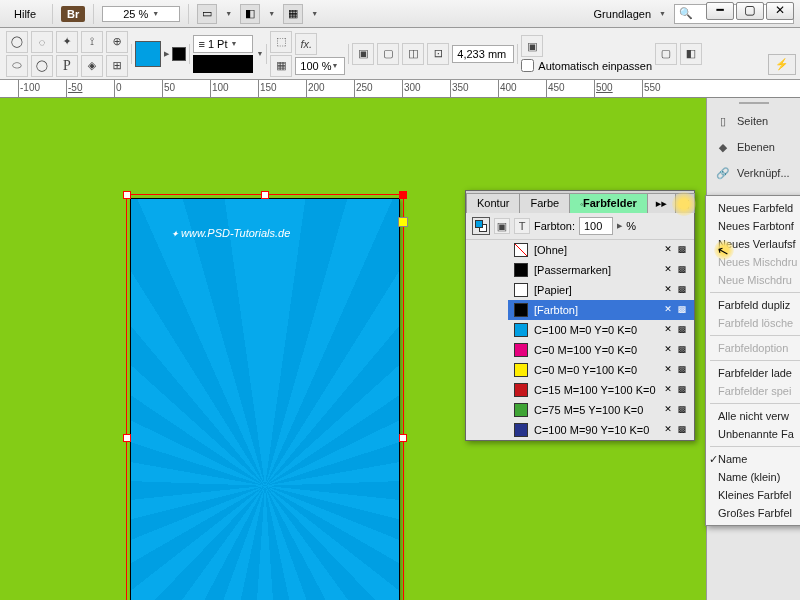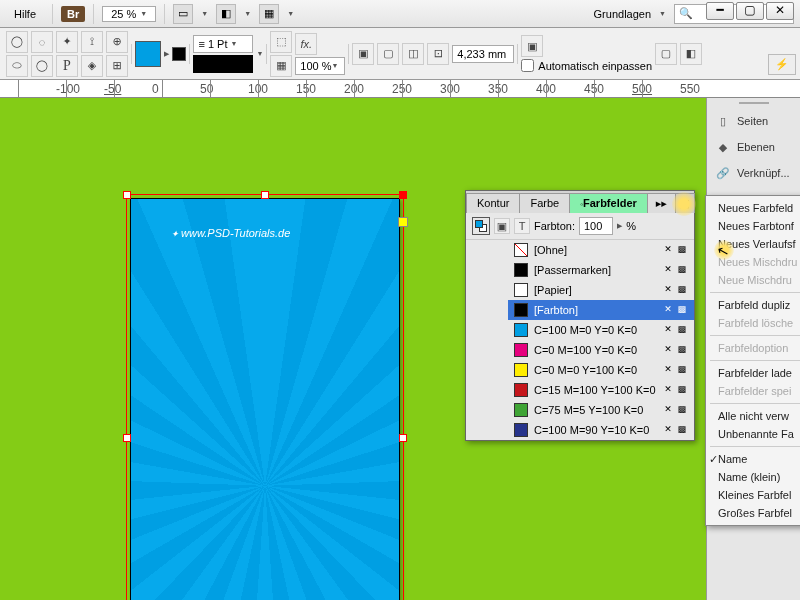--- a/index.html
+++ b/index.html
@@ -1,34 +1,34 @@
 <!DOCTYPE html>
 <html><head>
 <meta charset="utf-8">
 <style>
 * { margin:0; padding:0; box-sizing:border-box; font-family:Tahoma,Arial,sans-serif; font-size:11px; }
 body { background:#a7a7a7; width:800px; height:600px; overflow:hidden; position:relative; }
 .menubar { height:28px; background:linear-gradient(#f5f5f5,#e5e5e5); border-bottom:1px solid #999; display:flex; align-items:center; padding:0 6px; gap:8px; }
 .menubar .help { padding:2px 8px; }
 .br-badge { background:#6b4a2b; color:#fff; padding:2px 6px; font-weight:bold; border-radius:2px; }
-.zoom-box { display:flex; align-items:center; gap:4px; border:1px solid #aaa; padding:1px 8px; background:#fff; }
+.zoom-box { display:flex; align-items:center; gap:4px; border:1px solid #aaa; padding:1px 20px; background:#fff; }
 .tri { font-size:7px; color:#555; }
 .sep { width:1px; height:20px; background:#ccc; }
 .menubar .mico { width:20px; height:20px; background:#e0e0e0; border:1px solid #bbb; display:flex; align-items:center; justify-content:center; }
 .search { background:#fff; border:1px solid #aaa; height:20px; width:120px; display:flex; align-items:center; padding:0 4px; gap:4px; }
 .winbtns { position:absolute; right:6px; top:2px; display:flex; gap:2px; }
 .winbtn { width:28px; height:18px; background:linear-gradient(#fdfdfd,#e3e3e3); border:1px solid #888; border-radius:2px; text-align:center; line-height:14px; font-size:12px; }
 .toolbar { height:52px; background:#f0f0f0; border-bottom:1px solid #999; display:flex; align-items:center; padding:2px 6px; gap:3px; }
 .tool-col { display:flex; flex-direction:column; gap:2px; }
 .tbtn { width:22px; height:22px; background:#efefef; border:1px solid #ccc; display:flex; align-items:center; justify-content:center; font-size:11px; color:#444; }
 .swatch-big { width:26px; height:26px; background:#009fe3; border:1px solid #555; }
 .field { background:#fff; border:1px solid #aaa; padding:1px 4px; height:18px; display:flex; align-items:center; }
 .ruler-h { height:18px; background:#fff; border-bottom:1px solid #888; position:relative; }
 .ruler-h .tick { position:absolute; top:0; bottom:0; border-left:1px solid #888; }
-.ruler-h .lbl { position:absolute; top:2px; font-size:12px; color:#555;margin-left:36px; }
+.ruler-h .lbl { position:absolute; top:2px; font-size:10px; color:#555; }
 .canvas-area { position:absolute; left:0; top:98px; right:94px; bottom:0; background:#84cc16; }
 .artboard { position:absolute; left:130px; top:100px; width:270px; height:480px; background:#009fe3; border:1px solid #000; box-shadow:2px 2px 4px rgba(0,0,0,.3); overflow:hidden; }
 .rays { position:absolute; inset:0; background:
   repeating-conic-gradient(from 0deg at 50% 60%, #06a9ec 0deg 8deg, #009fe3 8deg 16deg); }
 .watermark { position:absolute; top:28px; left:40px; color:#fff; font-size:9px; font-style:italic; }
 .sel-frame { position:absolute; border:1px solid #f00; }
 .handle { position:absolute; width:8px; height:8px; background:#fff; border:1px solid #f00; }
 .handle.sel { background:#f00; }
 .handle.yel { background:#ff0; border:1px solid #888; width:10px; height:10px; }
 .right-dock { position:absolute; right:0; top:98px; width:94px; bottom:0; background:#e6e6e6; border-left:1px solid #999; }

